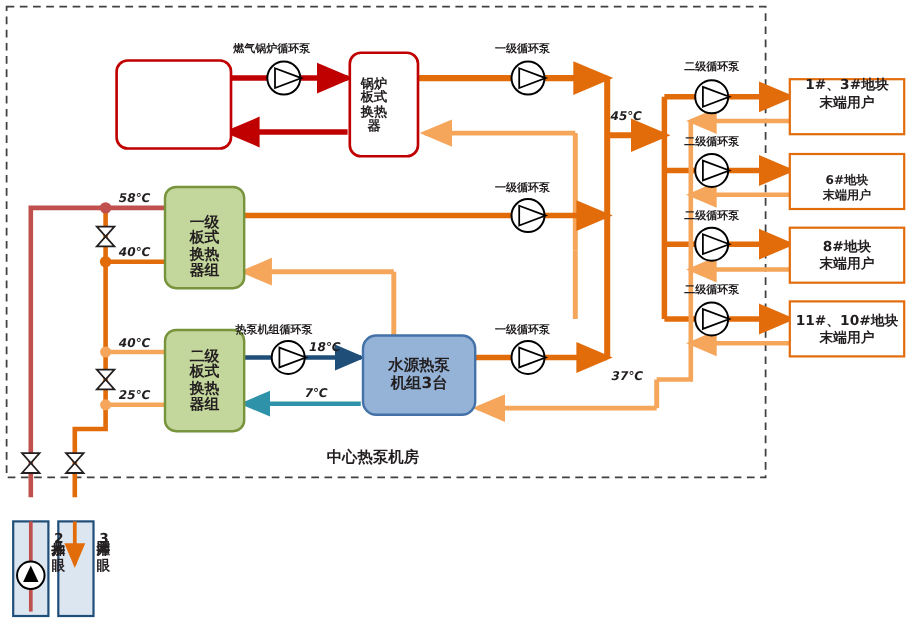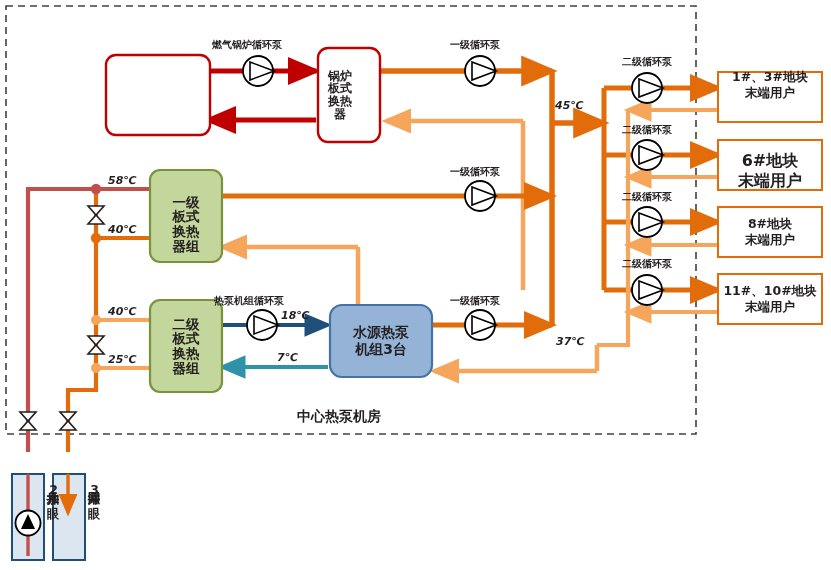--- a/index.html
+++ b/index.html
@@ -253,21 +253,21 @@
     <span>机组3台</span>
   </span>
 </div>
 
 <div class="boxtxt" style="left:718px;top:60px;width:104px;height:50px;font-size:12.5px;line-height:1.25;text-align:center;">
   <span>
     <span>1#、3#地块</span><br>
     <span>末端用户</span>
   </span>
 </div>
-<div class="boxtxt" style="left:718px;top:140px;width:104px;height:62px;font-size:16px;line-height:1.25;justify-content:center;">
+<div class="boxtxt" style="left:718px;top:140px;width:104px;height:62px;font-size:11px;line-height:1.25;justify-content:center;">
   <span>
     <span>6#地块</span><br>
     <span>末端用户</span>
   </span>
 </div>
 <div class="boxtxt" style="left:718px;top:207px;width:104px;height:50px;font-size:12.5px;line-height:1.25;">
   <span>
     <span>8#地块</span><br>
     <span>末端用户</span>
   </span>

